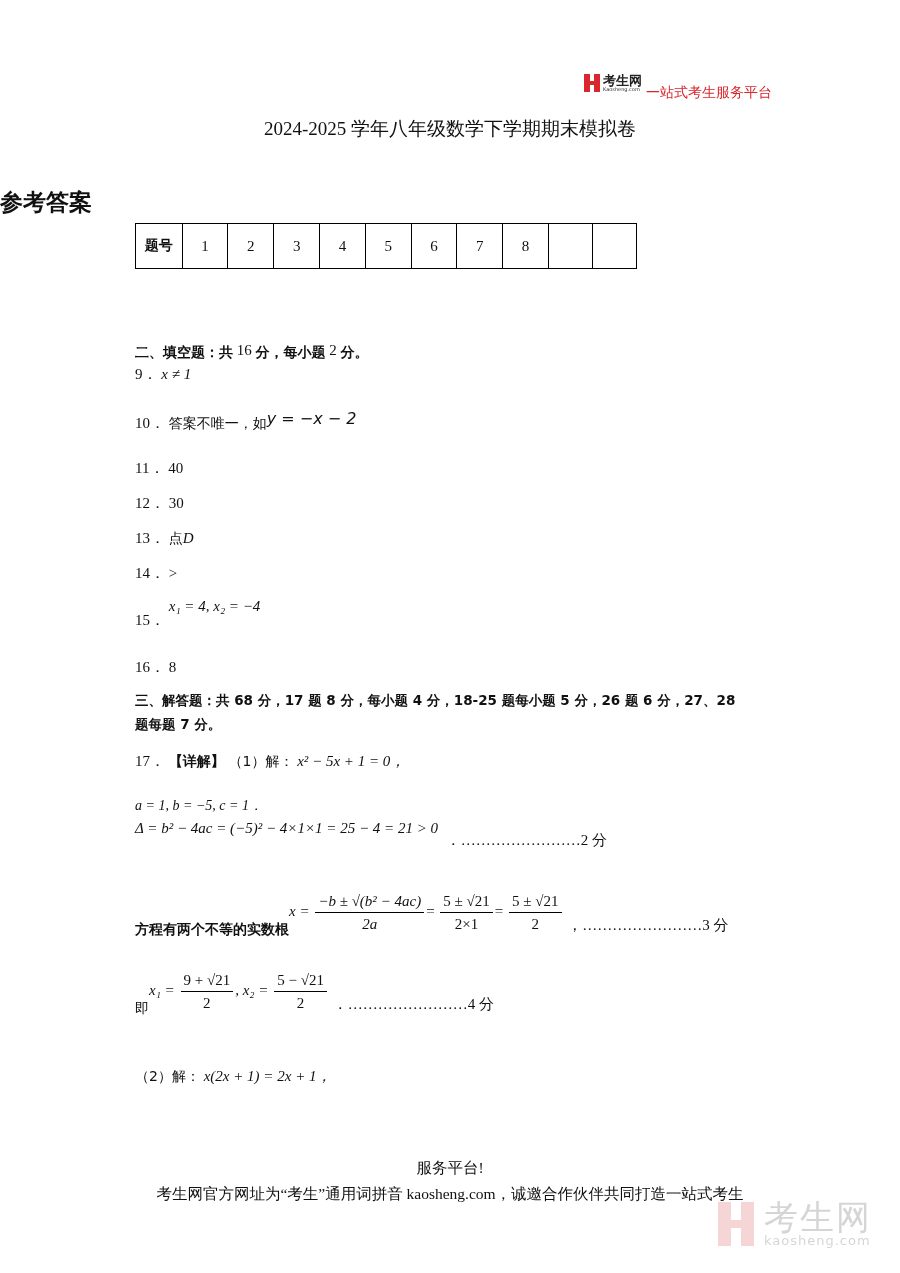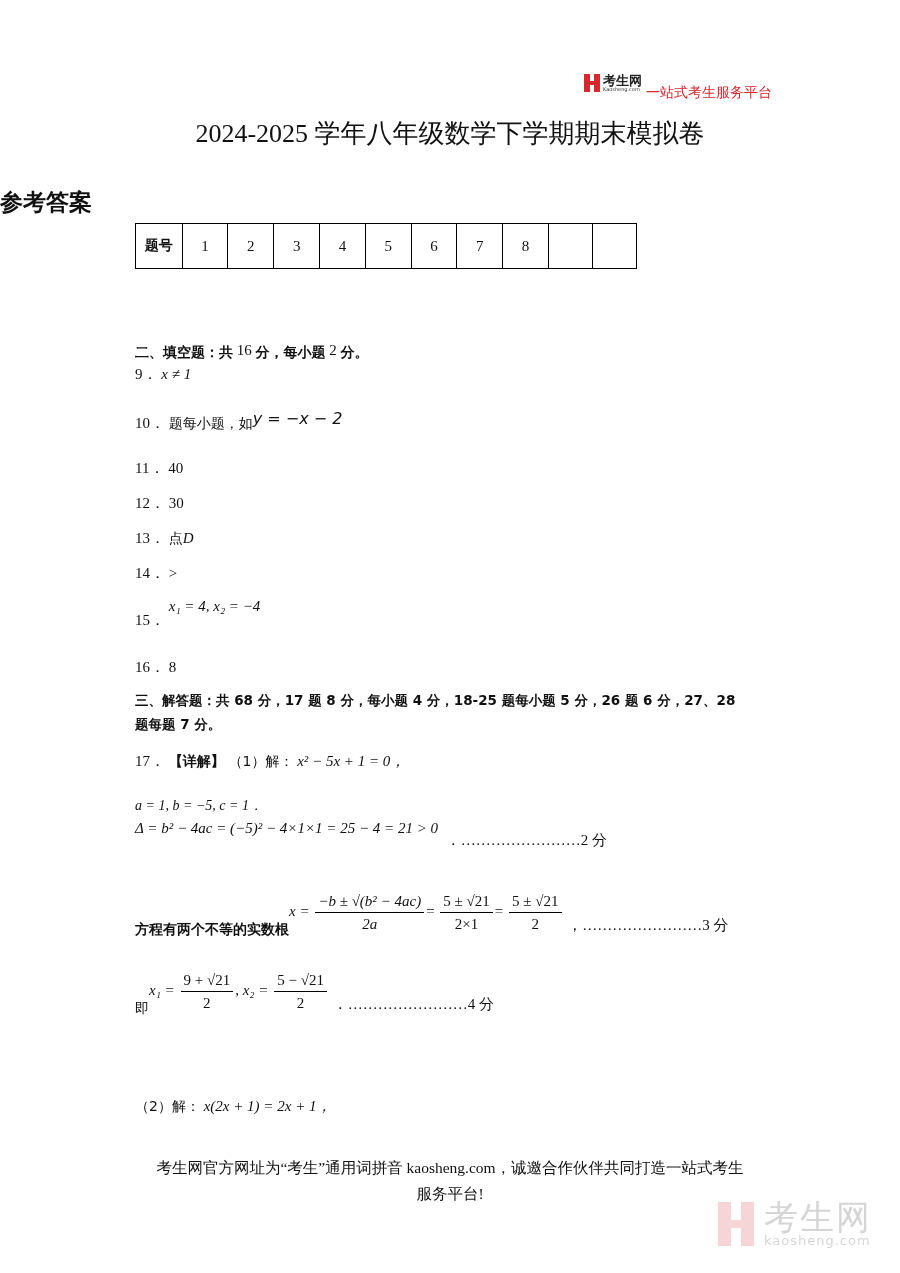--- a/index.html
+++ b/index.html
@@ -10,21 +10,21 @@
   .logo { left: 584px; top: 72px; height: 22px; display: flex; align-items: center; }
   .logo-mark { width: 16px; height: 18px; position: relative; margin-right: 3px; }
   .logo-mark .b1 { position: absolute; left: 0; top: 0; width: 6px; height: 18px; background: #d9272e; }
   .logo-mark .b2 { position: absolute; right: 0; top: 0; width: 6px; height: 18px; background: #d9272e; }
   .logo-mark .b3 { position: absolute; left: 6px; top: 7px; width: 4px; height: 4px; background: #d9272e; }
   .logo-text { display: flex; flex-direction: column; line-height: 1; }
   .logo-cn { font-family: "DejaVu Sans", sans-serif; font-size: 13px; font-weight: bold; color: #222; letter-spacing: 0px; }
   .logo-en { font-family: "DejaVu Sans", sans-serif; font-size: 5px; color: #333; }
   .logo-slogan { font-family: "DejaVu Sans", sans-serif; font-size: 14px; color: #d9272e; margin-left: 4px; margin-top: 20px; }
 
-  .title { left: 0; width: 900px; top: 116px; text-align: center; font-size: 26px; }
+  .title { left: 0; width: 900px; top: 116px; text-align: center; font-size: 19px; }
   .subtitle { left: 0; width: 900px; top: 187px; text-align: left; font-size: 23px; font-weight: bold; font-family: "DejaVu Sans", sans-serif; }
 
   table.ans { position: absolute; left: 135px; top: 223px; width: 502px; border-collapse: collapse; }
   table.ans td { border: 1.3px solid #000; height: 44px; text-align: center; font-size: 15px; width: 57px; padding: 0; }
   table.ans td.head { width: 56px; font-family: "DejaVu Sans", sans-serif; font-weight: bold; font-size: 14px; }
 
   .line { left: 135px; font-size: 15px; white-space: nowrap; }
   .cn { font-family: "DejaVu Sans", sans-serif; font-size: 14px; }
   .bold { font-weight: bold; }
   .it { font-style: italic; }
@@ -85,21 +85,21 @@
   <span style="vertical-align:2px;">2</span>
   <span class="cn bold">分。</span>
 </div>
 
 <div class="abs line" style="top:365px;">
   <span>9．</span>
   <span class="it">x ≠ 1</span>
 </div>
 <div class="abs line" style="top:413px;">
   <span>10．</span>
-  <span class="cn">题每小题，如</span><span class="it" style="font-family:'DejaVu Sans',sans-serif;font-size:16px;position:relative;top:-4px;">y = −x − 2</span>
+  <span class="cn">答案不唯一，如</span><span class="it" style="font-family:'DejaVu Sans',sans-serif;font-size:16px;position:relative;top:-4px;">y = −x − 2</span>
 </div>
 <div class="abs line" style="top:459px;">
   <span>11．</span>
   <span>40</span>
 </div>
 <div class="abs line" style="top:494px;">
   <span>12．</span>
   <span>30</span>
 </div>
 <div class="abs line" style="top:529px;">
@@ -159,28 +159,28 @@
     <span class="num">9 + √21</span>
     <span class="den">2</span>
   </span><span class="it">, x₂ =</span>
   <span class="frac">
     <span class="num">5 − √21</span>
     <span class="den">2</span>
   </span>
   <span style="position:relative;top:14px;">．……………………4 分</span>
 </div>
 
-<div class="abs line" style="top:1097px;">
+<div class="abs line" style="top:1067px;">
   <span class="cn">（2）解：</span>
   <span class="it">x(2x + 1) = 2x + 1，</span>
 </div>
 
 <div class="abs footer">
+  <div>服务平台!</div>
   <div>考生网官方网址为“考生”通用词拼音 kaosheng.com，诚邀合作伙伴共同打造一站式考生</div>
-  <div>服务平台!</div>
 </div>
 
 <div class="abs wm">
   <div class="wm-mark">
     <div class="b1"></div>
       <div class="b2"></div>
       <div class="b3"></div>
   </div>
   <div class="wm-text">
     <span class="wm-cn">考生网</span>

